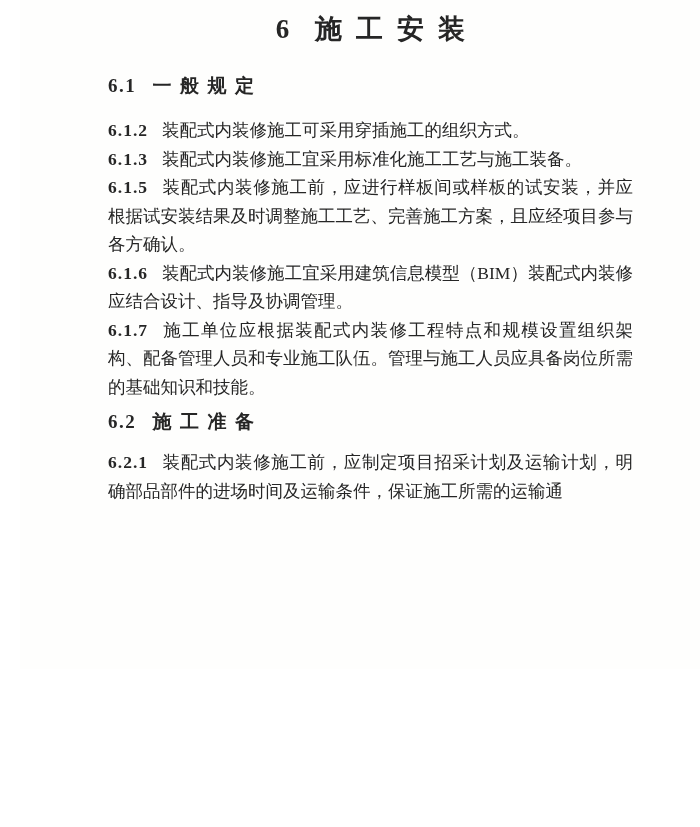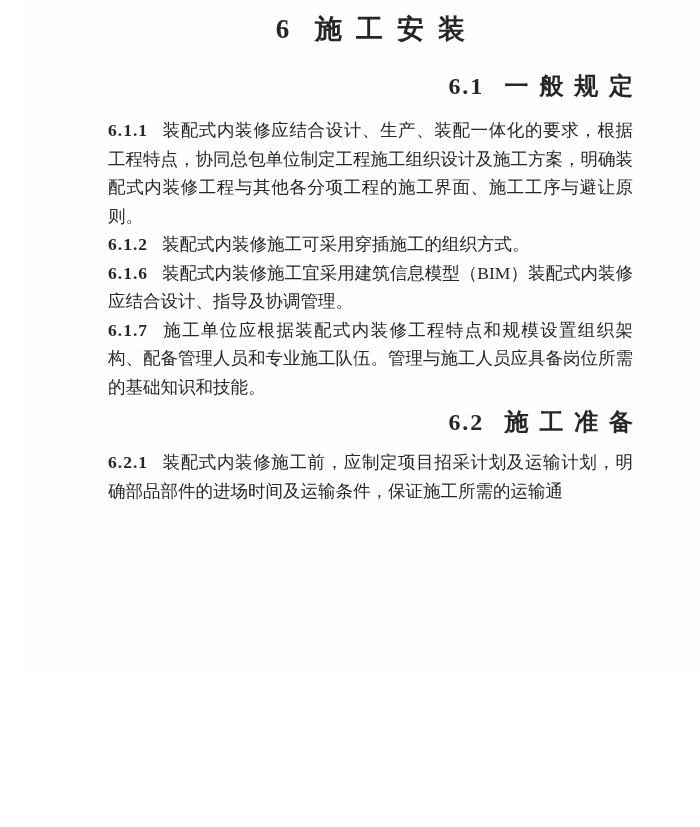--- a/index.html
+++ b/index.html
@@ -24,22 +24,22 @@
     margin: 0;
     text-align: center;
     font-size: 27px;
     font-weight: bold;
     line-height: 34px;
     white-space: nowrap;
   }
   .chapter-title .num { margin-right: 0.95em; }
   .chapter-title .txt { letter-spacing: 0.52em; margin-right: -0.52em; }
   .section-title {
-    text-align: right;
-    font-size: 24px;
+    text-align: left;
+    font-size: 19px;
     font-weight: bold;
     line-height: 24px;
     white-space: nowrap;
   }
   .section-title .num { margin-right: 0.85em; letter-spacing: 0.08em; }
   .section-title .txt { letter-spacing: 0.45em; margin-right: -0.45em; }
   #sec1-title { margin: 28px 0 18px; }
   #sec2-title { margin: 9px 0 14px; }
   .clause {
     margin: 0;
@@ -64,26 +64,27 @@
 </head>
 <body>
 
 <div class="page">
   <div class="content">
 
     <h1 class="chapter-title"><span class="num">6</span><span class="txt">施工安装</span></h1>
 
     <h2 class="section-title" id="sec1-title"><span class="num">6.1</span><span class="txt">一般规定</span></h2>
 
-    <p class="clause"><span class="clause-num">6.1.1</span><span>装配式内装修应结合设计、生产、装配一体化的要求，根据工程特点，协同总包单位制定工程施工组织设计及施工方案，明确装配式内装修工程与其他各分项工程的施工界面、施工工序与避让原则。</span></p>
 
     <p class="clause"><span class="clause-num">6.1.2</span><span>装配式内装修施工可采用穿插施工的组织方式。</span></p>
 
+    <p class="clause"><span class="clause-num">6.1.3</span><span>装配式内装修施工宜采用标准化施工工艺与施工装备。</span></p>
 
 
+    <p class="clause"><span class="clause-num">6.1.5</span><span>装配式内装修施工前，应进行样板间或样板的试安装，并应根据试安装结果及时调整施工工艺、完善施工方案，且应经项目参与各方确认。</span></p>
 
     <p class="clause"><span class="clause-num">6.1.6</span><span>装配式内装修施工宜采用建筑信息模型（BIM）装配式内装修应结合设计、指导及协调管理。</span></p>
 
     <p class="clause"><span class="clause-num">6.1.7</span><span>施工单位应根据装配式内装修工程特点和规模设置组织架构、配备管理人员和专业施工队伍。管理与施工人员应具备岗位所需的基础知识和技能。</span></p>
 
 
     <h2 class="section-title" id="sec2-title"><span class="num">6.2</span><span class="txt">施工准备</span></h2>
 
     <p class="clause"><span class="clause-num">6.2.1</span><span>装配式内装修施工前，应制定项目招采计划及运输计划，明确部品部件的进场时间及运输条件，保证施工所需的运输通</span></p>
 

